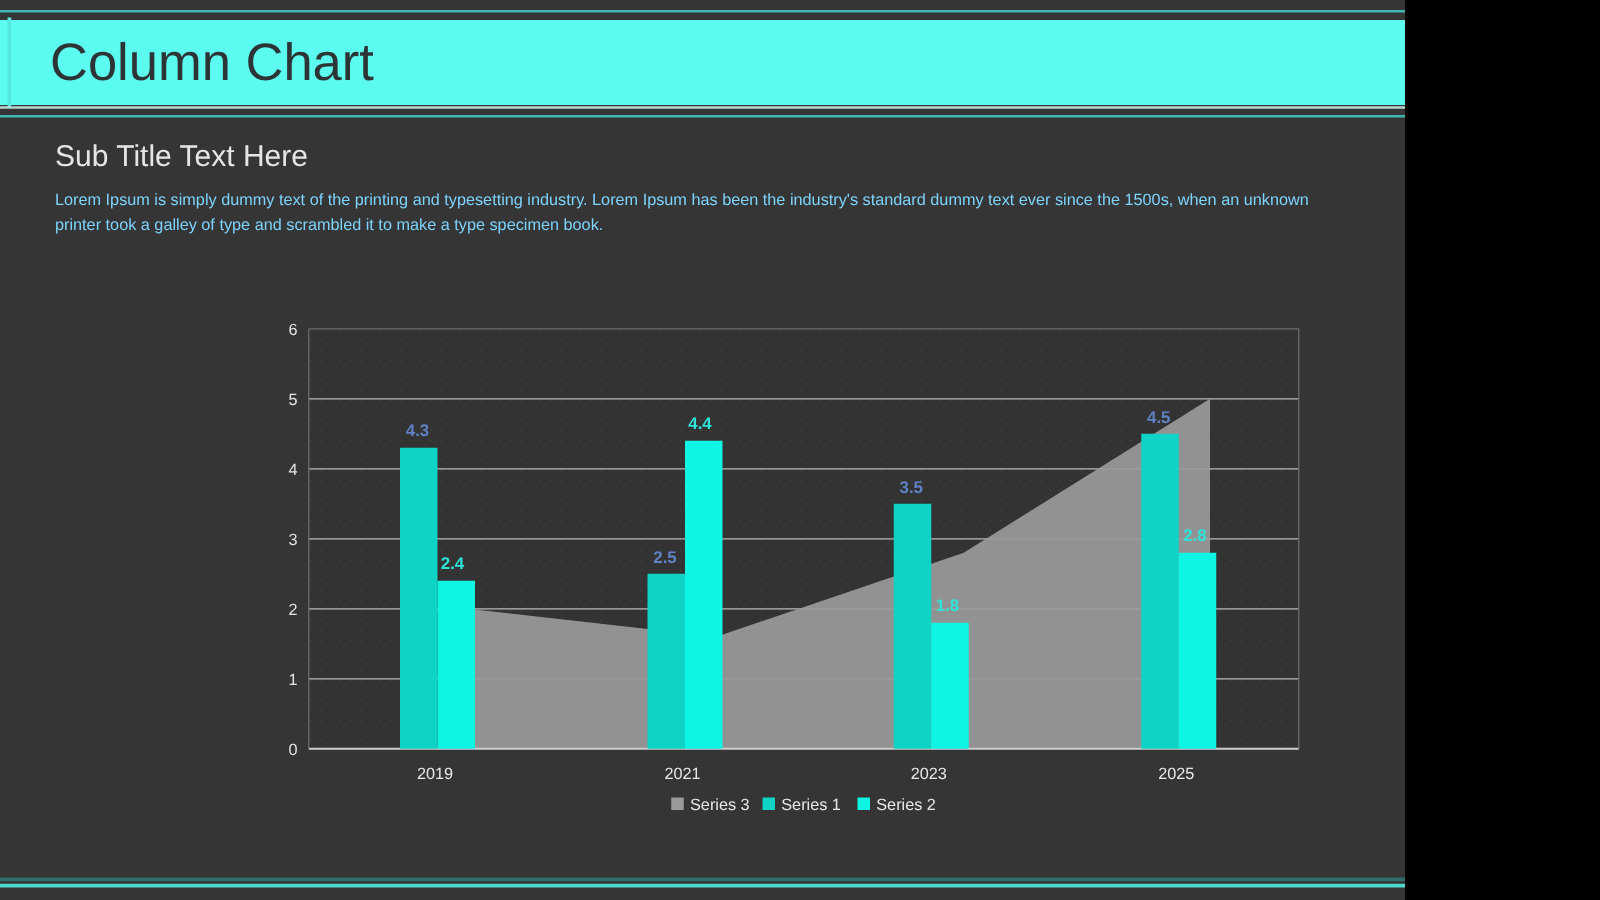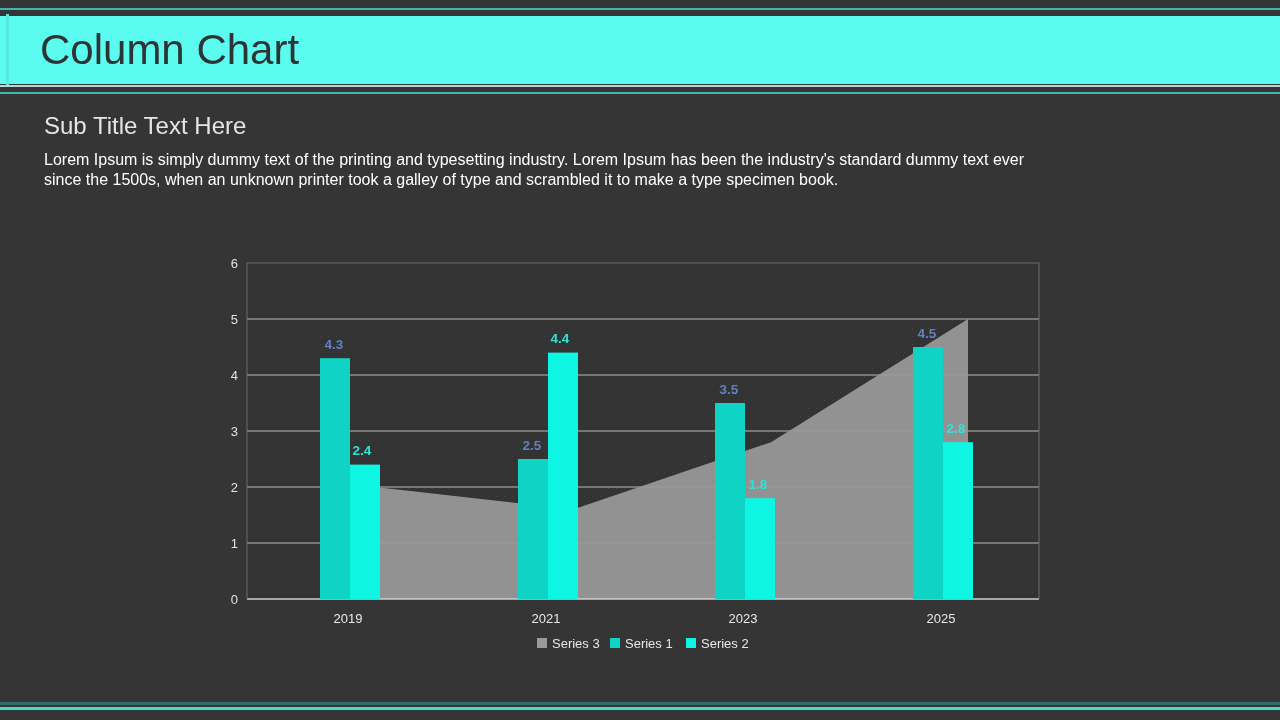--- a/index.html
+++ b/index.html
@@ -6,21 +6,21 @@
     margin: 0;
     padding: 0;
     background: #000;
   }
   body {
     font-family: "Liberation Sans", sans-serif;
   }
 
   .slide {
     position: relative;
-    width: 1280px;
+    width: 1124px;
     height: 720px;
     background: #353535;
     overflow: hidden;
   }
 
   
   .top-rule-1 {
     position: absolute;
     left: 0; top: 8px;
     width: 1280px; height: 2px;
@@ -82,22 +82,22 @@
     font-size: 24px;
     font-weight: 400;
     color: #e5e5e5;
     line-height: 32px;
     white-space: nowrap;
   }
   .body-text {
     position: absolute;
     left: 44px; top: 150px;
     width: 1010px;
-    font-size: 16px;
-    color: #ffffff;
+    font-size: 13px;
+    color: #7dd3fc;
     line-height: 20px;
   }
 
   
   .chart-wrap {
     position: absolute;
     left: 0; top: 0;
     width: 1280px; height: 720px;
   }
   .chart-svg { display: block; }

